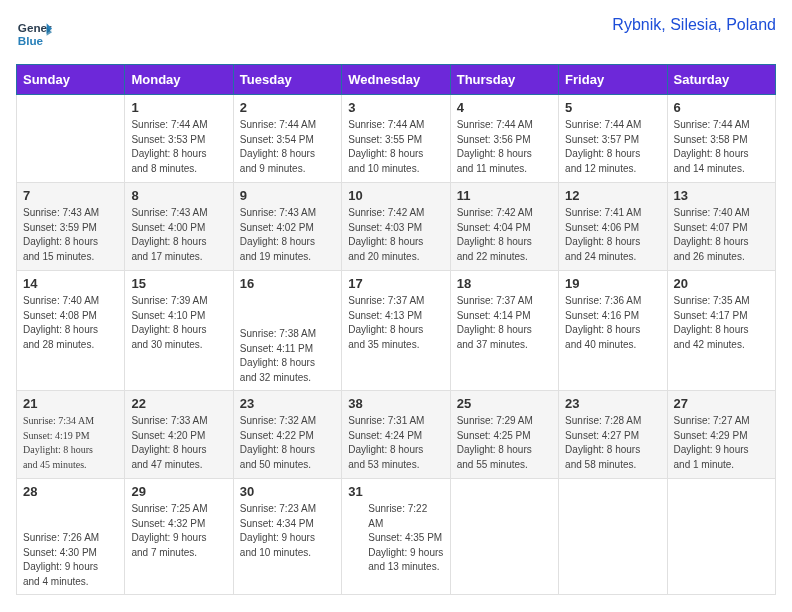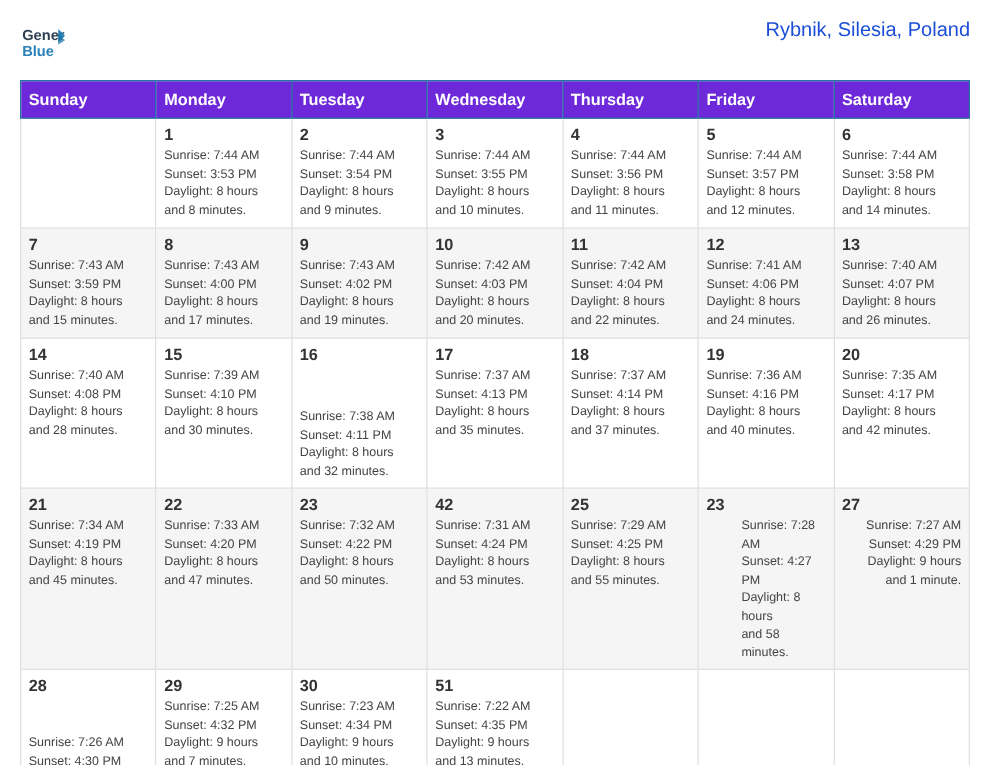--- a/index.html
+++ b/index.html
@@ -258,63 +258,63 @@
           <span class="date-number">20</span>
           <div class="cell-text" style="white-space: pre-line;">Sunrise: 7:35 AM
 Sunset: 4:17 PM
 Daylight: 8 hours
 and 42 minutes.</div>
         </td>
       </tr>
       <tr>
         <td>
           <span class="date-number">21</span>
-          <div class="cell-text" style="white-space: pre-line;">Sunrise: 7:34 AM
+          <div class="cell-text" style="white-space: pre-line; font-family: Liberation Serif, serif;">Sunrise: 7:34 AM
 Sunset: 4:19 PM
 Daylight: 8 hours
 and 45 minutes.</div>
         </td>
         <td>
           <span class="date-number">22</span>
           <div class="cell-text" style="white-space: pre-line;">Sunrise: 7:33 AM
 Sunset: 4:20 PM
 Daylight: 8 hours
 and 47 minutes.</div>
         </td>
         <td>
           <span class="date-number">23</span>
           <div class="cell-text" style="white-space: pre-line;">Sunrise: 7:32 AM
 Sunset: 4:22 PM
 Daylight: 8 hours
 and 50 minutes.</div>
         </td>
         <td>
-          <span class="date-number">42</span>
+          <span class="date-number">38</span>
           <div class="cell-text" style="white-space: pre-line;">Sunrise: 7:31 AM
 Sunset: 4:24 PM
 Daylight: 8 hours
 and 53 minutes.</div>
         </td>
         <td>
           <span class="date-number">25</span>
           <div class="cell-text" style="white-space: pre-line;">Sunrise: 7:29 AM
 Sunset: 4:25 PM
 Daylight: 8 hours
 and 55 minutes.</div>
         </td>
         <td>
           <span class="date-number">23</span>
-          <div class="cell-text" style="white-space: pre-line; margin-left: 28px;">Sunrise: 7:28 AM
+          <div class="cell-text" style="white-space: pre-line;">Sunrise: 7:28 AM
 Sunset: 4:27 PM
 Daylight: 8 hours
 and 58 minutes.</div>
         </td>
         <td>
           <span class="date-number">27</span>
-          <div class="cell-text" style="white-space: pre-line; text-align: right;">Sunrise: 7:27 AM
+          <div class="cell-text" style="white-space: pre-line;">Sunrise: 7:27 AM
 Sunset: 4:29 PM
 Daylight: 9 hours
 and 1 minute.</div>
         </td>
       </tr>
       <tr>
         <td>
           <span class="date-number">28</span>
           <div class="cell-text" style="white-space: pre-line; margin-top: 32px;">Sunrise: 7:26 AM
 Sunset: 4:30 PM
@@ -329,22 +329,22 @@
 and 7 minutes.</div>
         </td>
         <td>
           <span class="date-number">30</span>
           <div class="cell-text" style="white-space: pre-line;">Sunrise: 7:23 AM
 Sunset: 4:34 PM
 Daylight: 9 hours
 and 10 minutes.</div>
         </td>
         <td>
-          <span class="date-number">51</span>
-          <div class="cell-text" style="white-space: pre-line;">Sunrise: 7:22 AM
+          <span class="date-number">31</span>
+          <div class="cell-text" style="white-space: pre-line; margin-left: 20px;">Sunrise: 7:22 AM
 Sunset: 4:35 PM
 Daylight: 9 hours
 and 13 minutes.</div>
         </td>
         <td class="empty-cell"></td>
         <td class="empty-cell"></td>
         <td class="empty-cell"></td>
       </tr>
     </tbody>
 </table>

